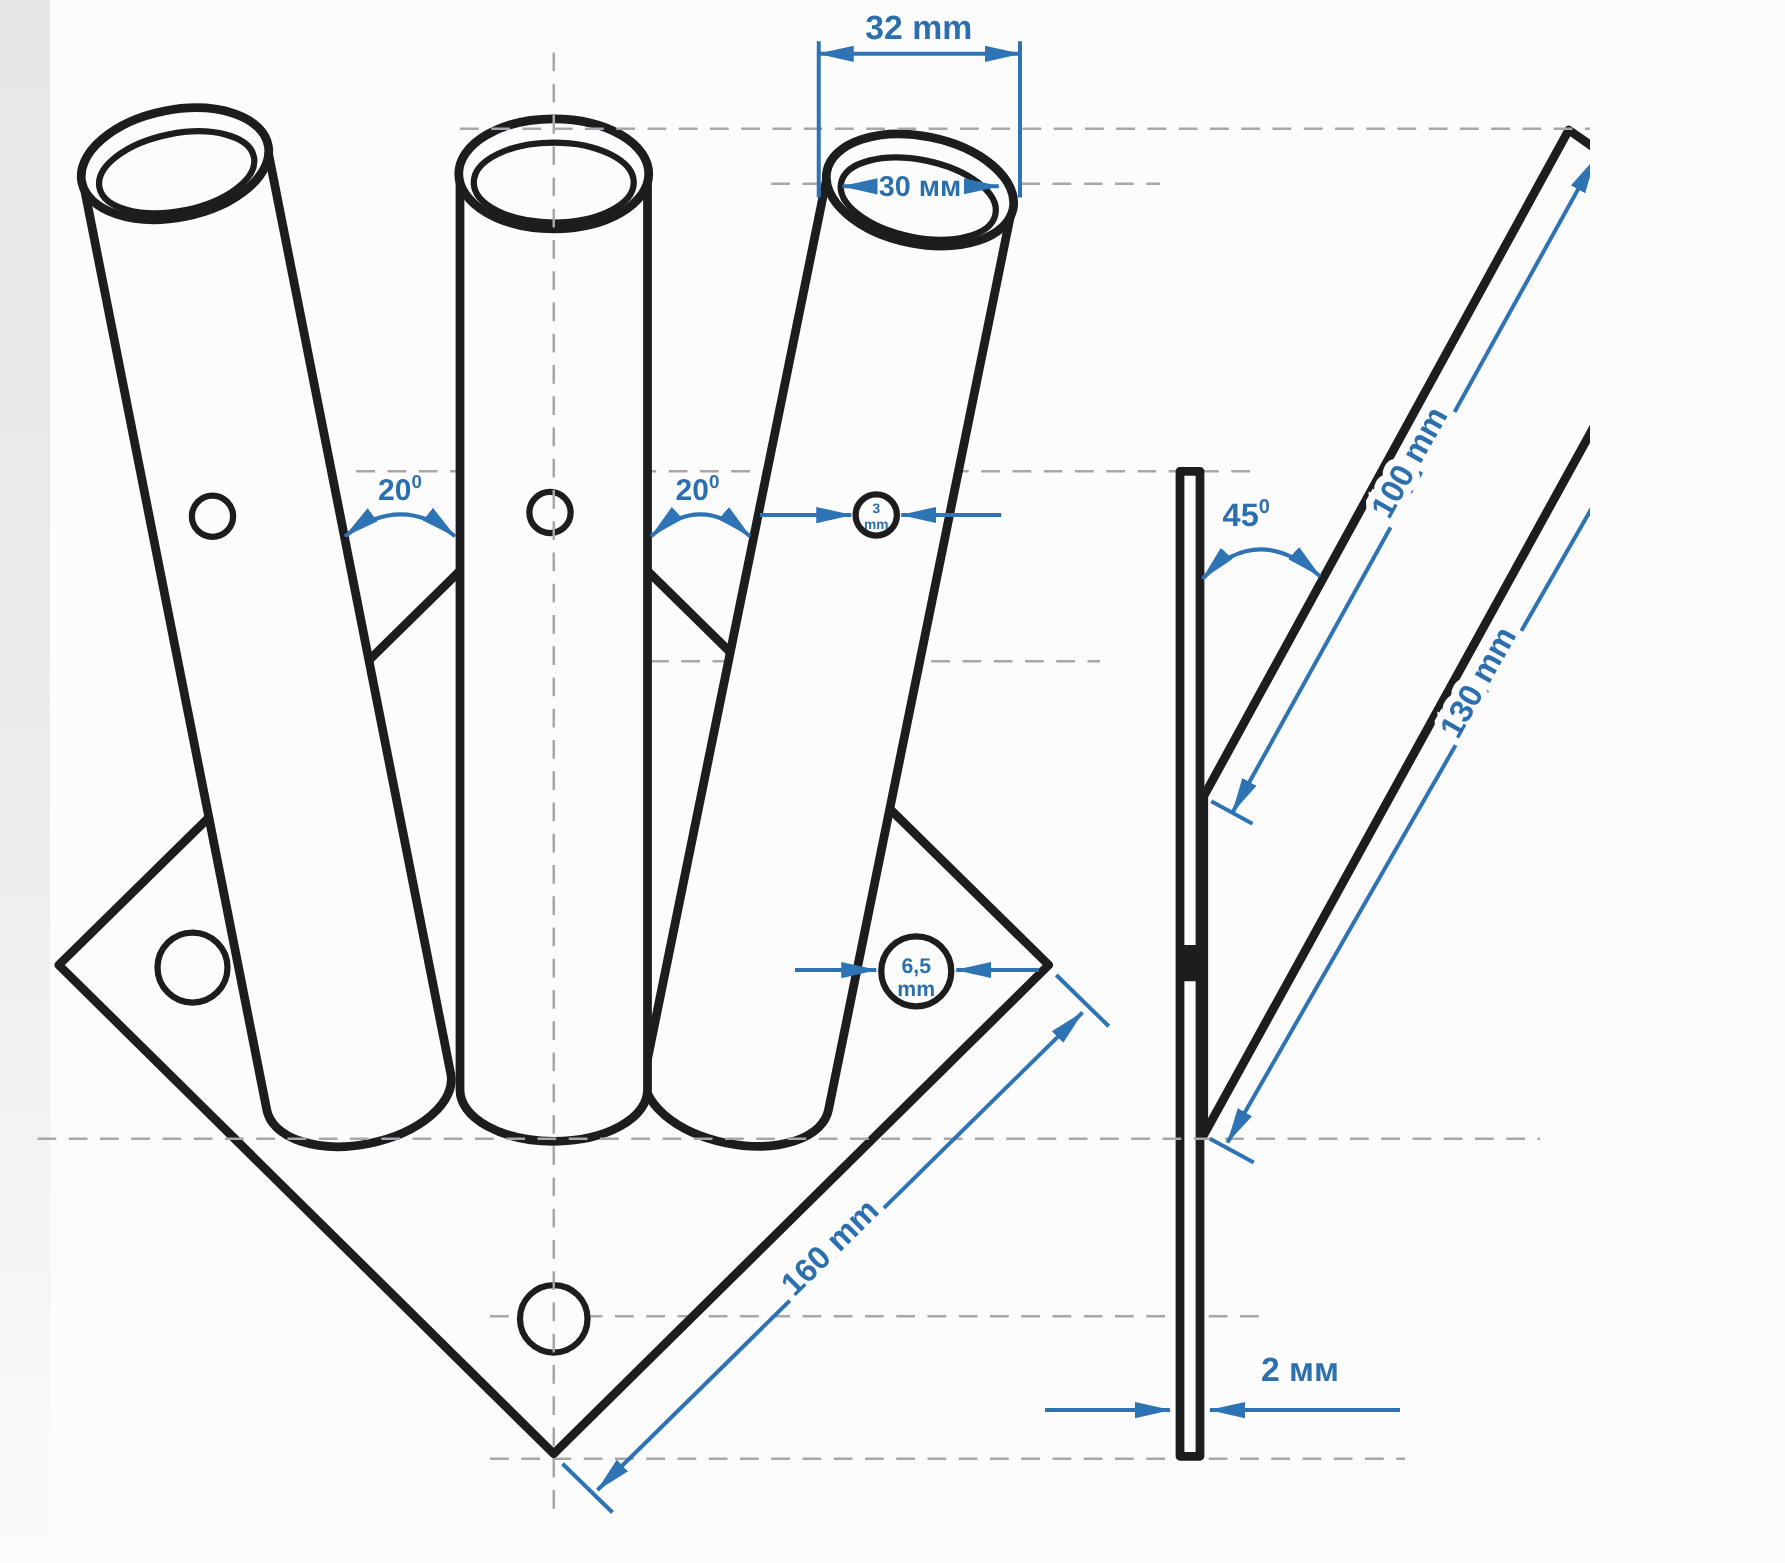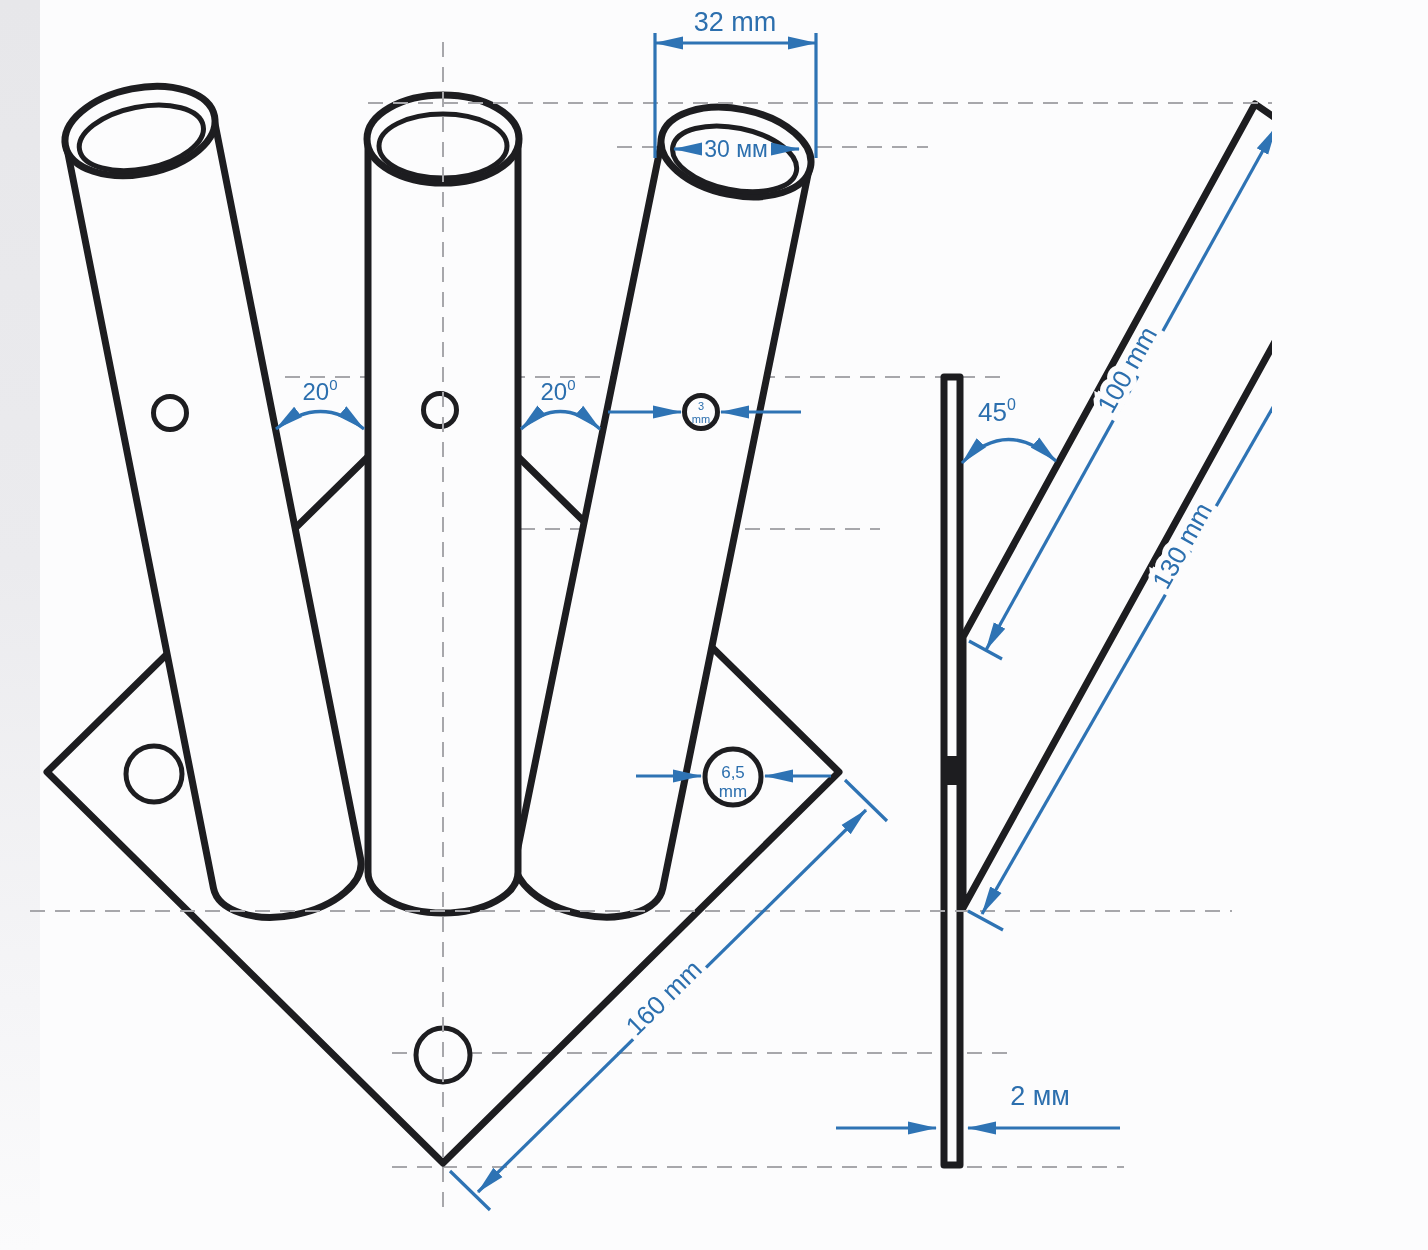--- a/index.html
+++ b/index.html
@@ -1,17 +1,17 @@
 <!DOCTYPE html>
 <html><head>
 <meta charset="utf-8">
 <style>
   html,body{margin:0;padding:0;background:#fcfcfd;}
   .stage{position:relative;width:1272px;height:1250px;background:#fcfcfd;overflow:hidden;
-         font-family:"Liberation Sans", sans-serif;}
+         font-family:"Liberation Sans", sans-serif;font-weight:bold;}
   svg{display:block}
   .blk{stroke:#1d1d20;fill:none;stroke-width:7;stroke-linecap:round;stroke-linejoin:round;}
   .blk-fill{stroke:#1d1d20;fill:#fcfcfd;stroke-width:7;stroke-linecap:round;stroke-linejoin:round;}
   .blk-thin{stroke:#1d1d20;fill:#fcfcfd;stroke-width:5;}
   .dash{stroke:#a7a7ab;stroke-width:2;fill:none;stroke-dasharray:15 10;}
   .dim{stroke:#2e73b4;stroke-width:3.2;fill:none;}
   .dimtxt{fill:#2c6fae;font-family:"Liberation Sans", sans-serif;}
   .halo{paint-order:stroke;stroke:#fcfcfd;stroke-width:12;}
 </style>
 </head>

